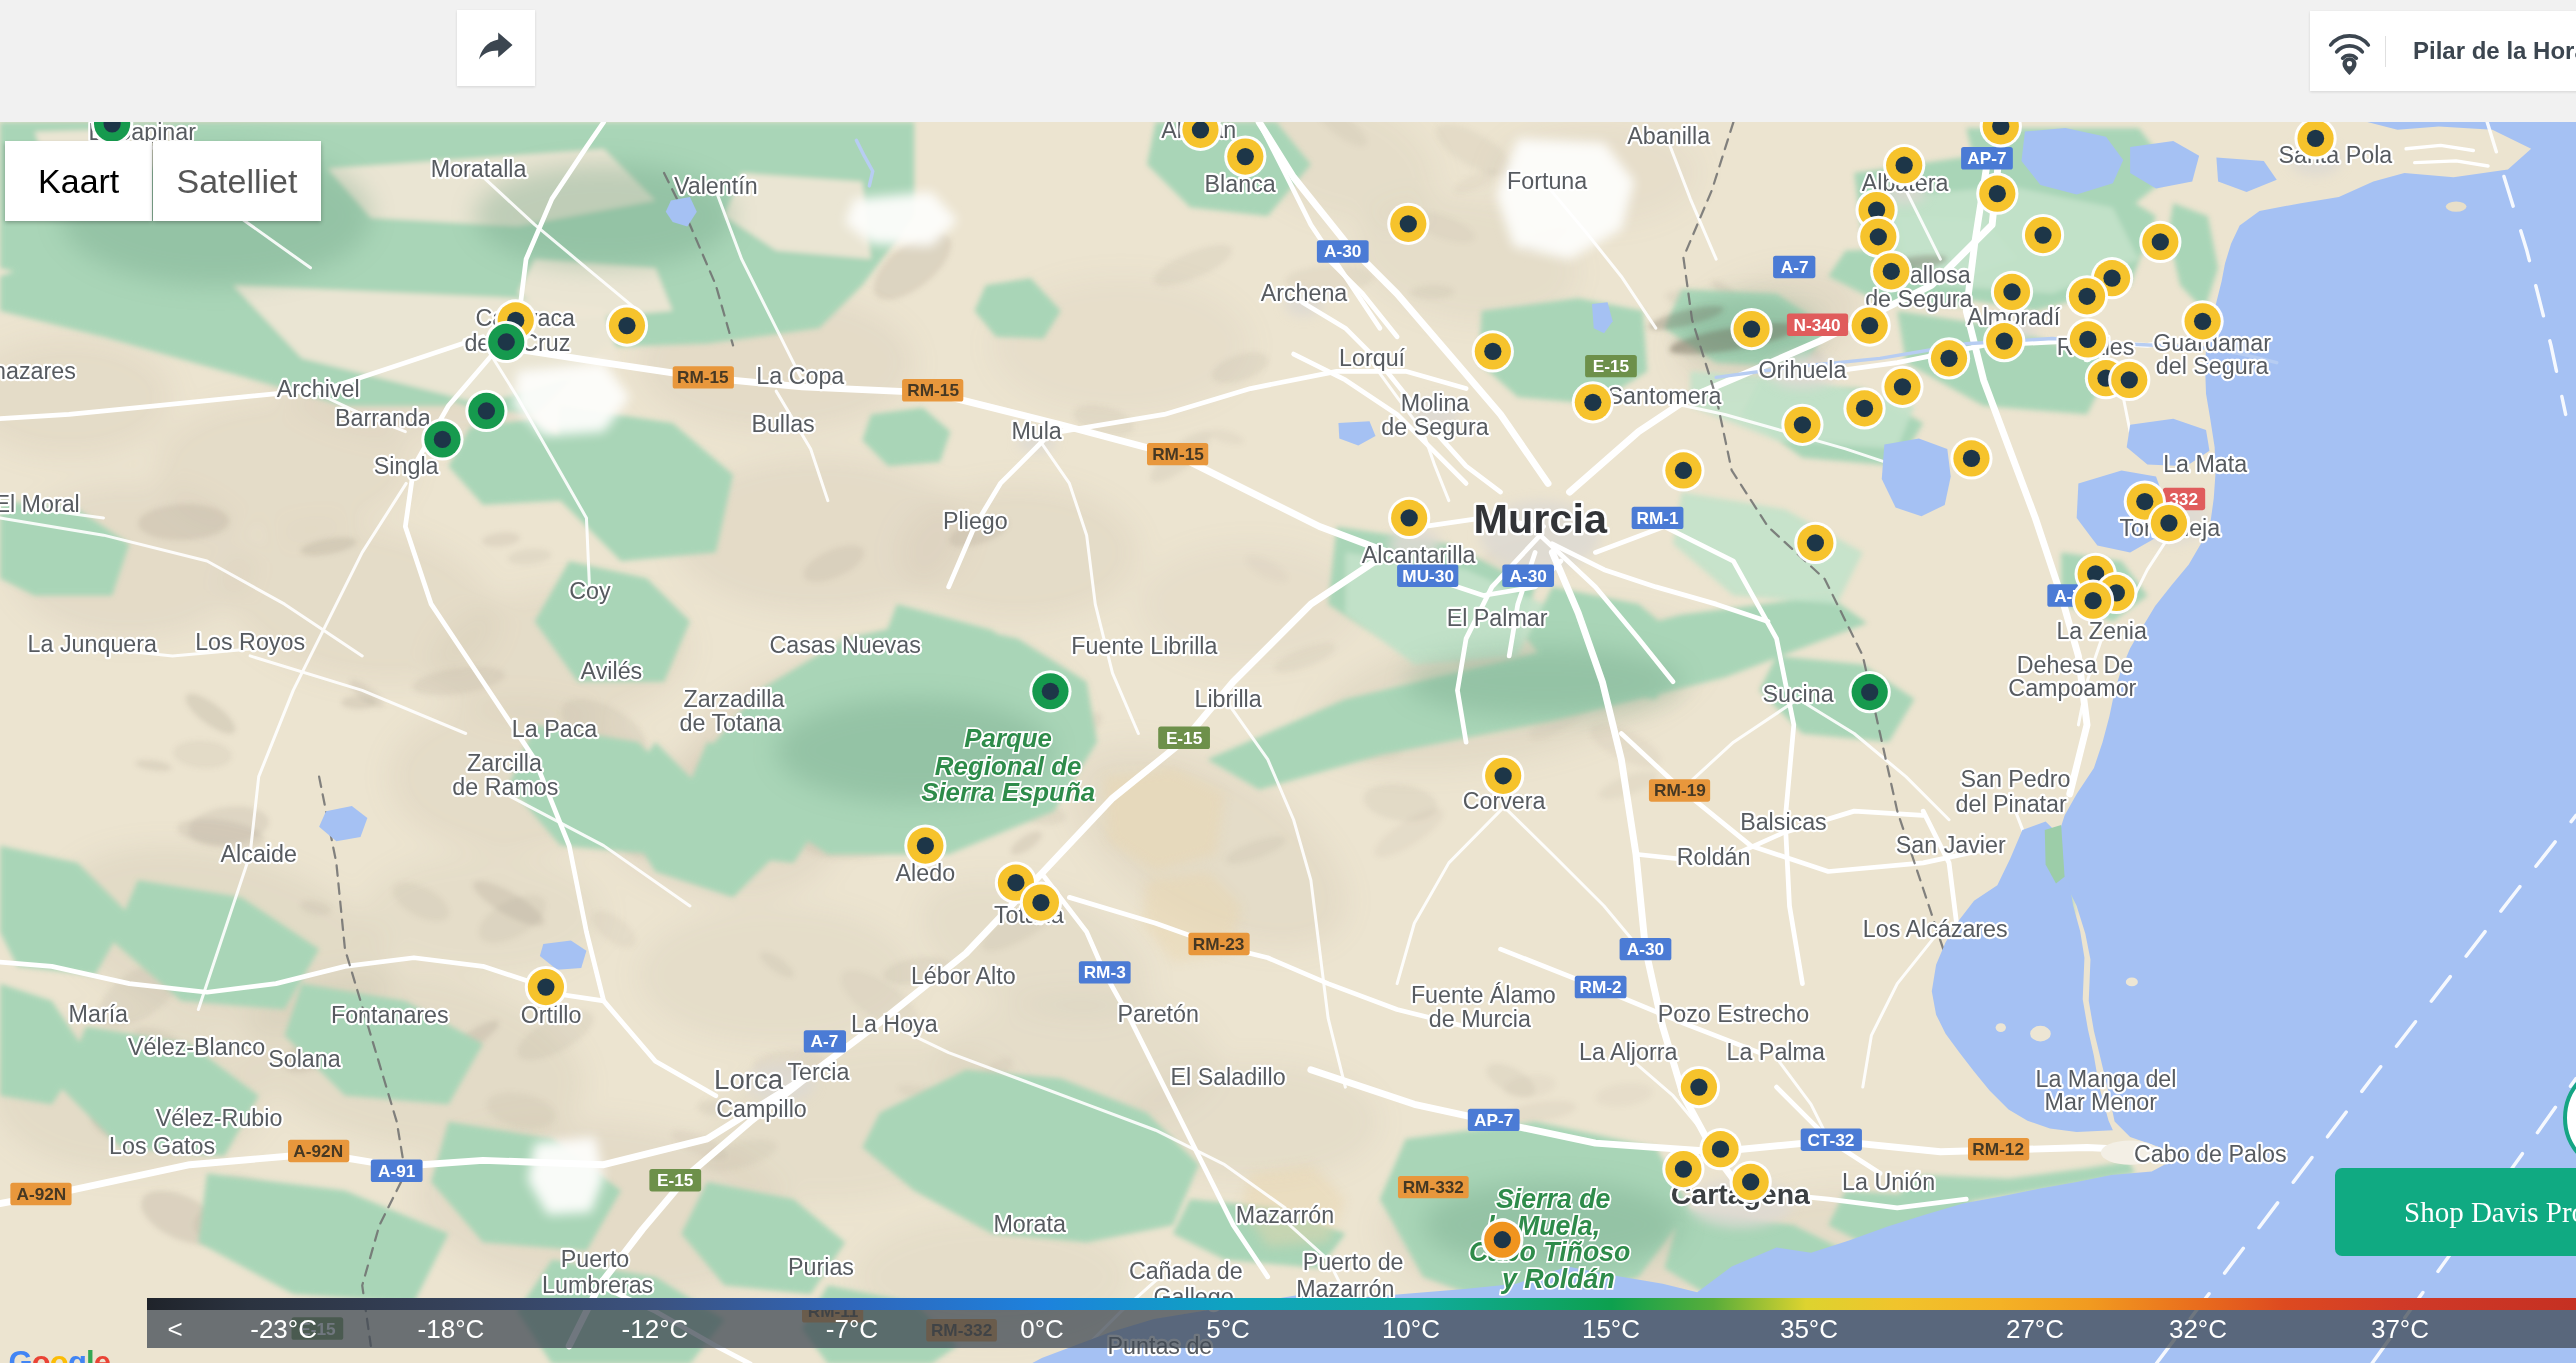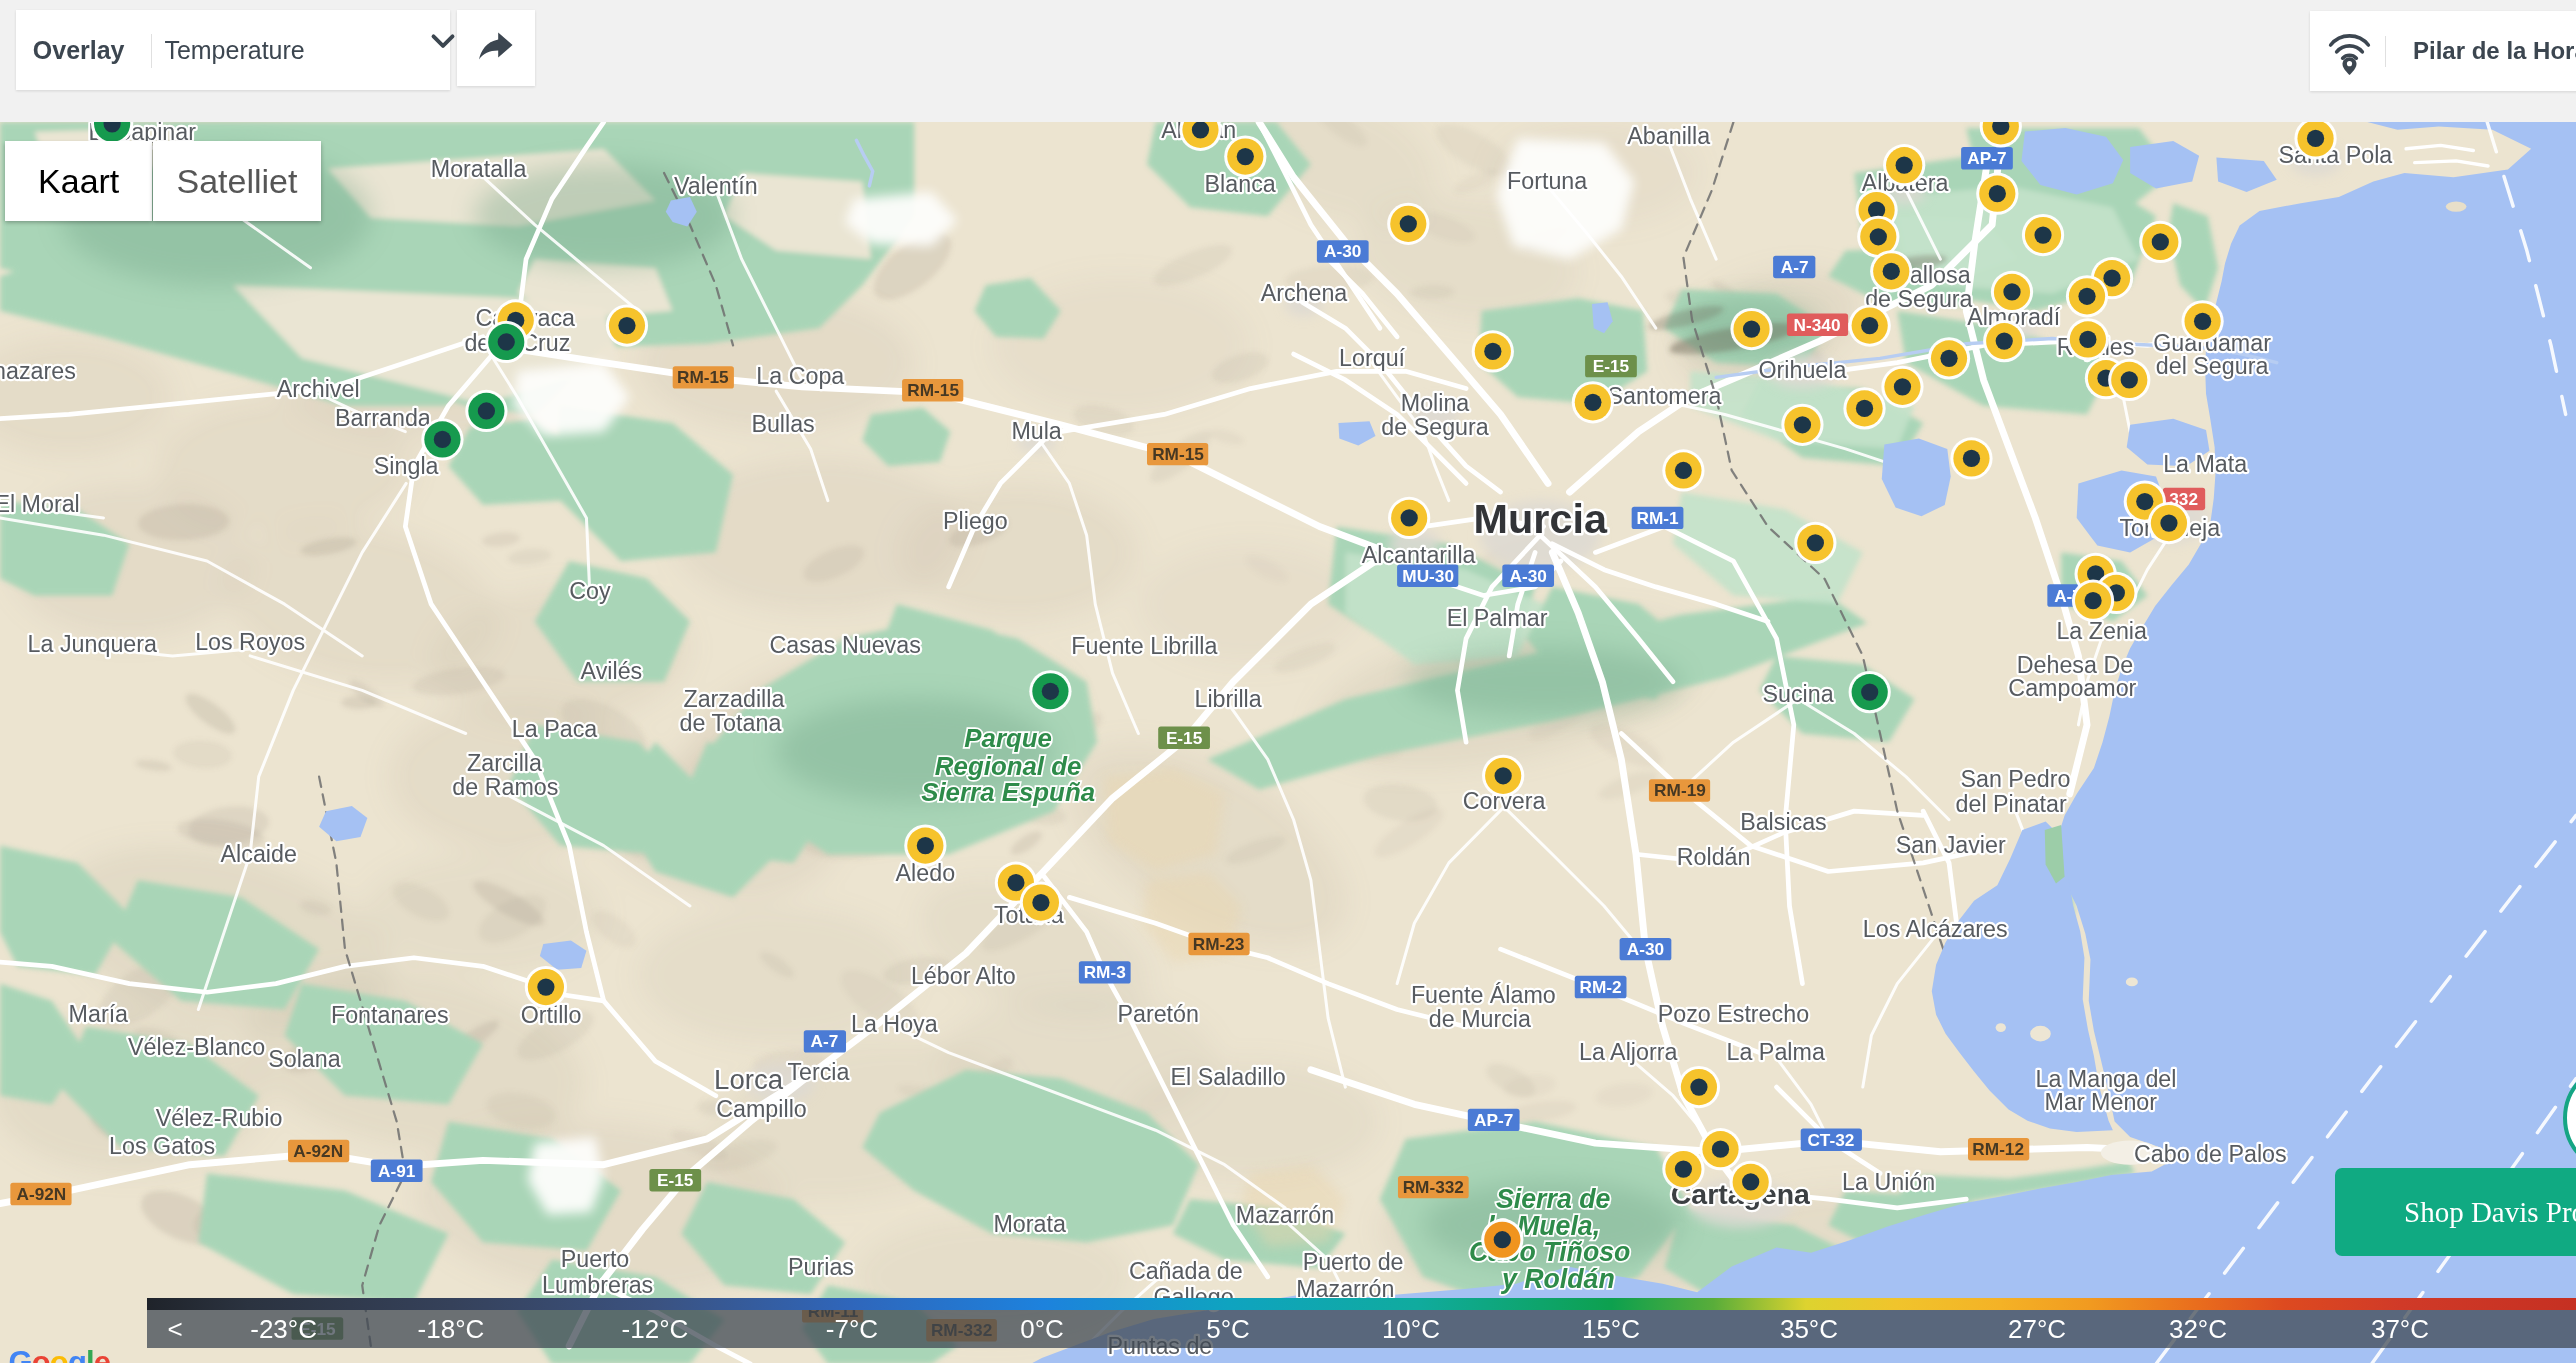--- a/index.html
+++ b/index.html
@@ -809,28 +809,20 @@
       <circle cx="2030" cy="1370" r="10" fill="#1D3648"></circle>
     </g>
 <g>
       <circle cx="1742" cy="1437" r="24.5" fill="#FFFFFF" opacity="0.97"></circle>
       <circle cx="1742" cy="1437" r="21" fill="#F0941E"></circle>
       <circle cx="1742" cy="1437" r="10" fill="#1D3648"></circle>
     </g>
 </svg>
 
 <div class="hdr">
-  <div class="box" style="left:16.4px;top:9.5px;width:434px;height:80px">
-    <div style="position:absolute;left:16.4px;top:0;height:80px;line-height:80px;font-weight:700;font-size:25px;color:#3C4650">Overlay</div>
-    <div style="position:absolute;left:135px;top:24px;height:34px;border-left:1.7px solid #E0E0E0"></div>
-    <div style="position:absolute;left:148px;top:0;height:80px;line-height:80px;font-size:25px;color:#3C4650">Temperature</div>
-    <svg style="position:absolute;left:414px;top:22.4px" width="26" height="19" viewBox="0 0 30 22">
-        <path d="M4 5 L15 16 L26 5" fill="none" stroke="#3C4650" stroke-width="4.5" stroke-linecap="round" stroke-linejoin="round"></path>
-      </svg>
-  </div>
   <div class="box" style="left:457px;top:10.3px;width:78px;height:76px">
     <svg style="position:absolute;left:17px;top:14.7px" width="43" height="43" viewBox="0 0 24 24">
         <path d="M13.5 8.1 L13.5 4.2 L21.5 11.2 L13.5 18.2 L13.5 14.3 C8.5 14.3 5.2 15.9 2.8 19.3 C3.8 14.3 6.9 9.4 13.5 8.1 Z" fill="#3C4650"></path>
       </svg>
   </div>
   <div class="box" style="left:2310px;top:11.2px;width:345px;height:80px">
     <svg style="position:absolute;left:17px;top:15.5px" width="45" height="48" viewBox="0 0 26 28">
       <g fill="none" stroke="#3C4650" stroke-width="2.1" stroke-linecap="round">
         <path d="M2 10.5 A14 14 0 0 1 24 10.5"></path>
         <path d="M5.5 14.5 A9.8 9.8 0 0 1 20.5 14.5"></path>
@@ -855,19 +847,19 @@
     <div style="position:absolute;left:-41px;top:0;width:138px;text-align:center;line-height:38px">&lt;</div>
     <div style="position:absolute;left:32px;top:0;width:138px;text-align:right;line-height:38px">-23°C</div>
     <div style="position:absolute;left:235px;top:0;width:138px;text-align:center;line-height:38px">-18°C</div>
     <div style="position:absolute;left:439px;top:0;width:138px;text-align:center;line-height:38px">-12°C</div>
     <div style="position:absolute;left:636px;top:0;width:138px;text-align:center;line-height:38px">-7°C</div>
     <div style="position:absolute;left:826px;top:0;width:138px;text-align:center;line-height:38px">0°C</div>
     <div style="position:absolute;left:1012px;top:0;width:138px;text-align:center;line-height:38px">5°C</div>
     <div style="position:absolute;left:1155px;top:0;width:138px;text-align:right;line-height:38px">10°C</div>
     <div style="position:absolute;left:1395px;top:0;width:138px;text-align:center;line-height:38px">15°C</div>
     <div style="position:absolute;left:1593px;top:0;width:138px;text-align:center;line-height:38px">35°C</div>
-    <div style="position:absolute;left:1861px;top:0;width:138px;text-align:left;line-height:38px">27°C</div>
+    <div style="position:absolute;left:1819px;top:0;width:138px;text-align:center;line-height:38px">27°C</div>
     <div style="position:absolute;left:1982px;top:0;width:138px;text-align:center;line-height:38px">32°C</div>
     <div style="position:absolute;left:2184px;top:0;width:138px;text-align:center;line-height:38px">37°C</div>
   </div>
 
 <div style="position:absolute;left:8.6px;top:1345px;z-index:27;font-size:31px;font-weight:700;letter-spacing:-0.9px"><span style="color:#4285F4">G</span><span style="color:#EA4335">o</span><span style="color:#FBBC05">o</span><span style="color:#4285F4">g</span><span style="color:#34A853">l</span><span style="color:#EA4335">e</span></div>
 
 
 </body></html>

